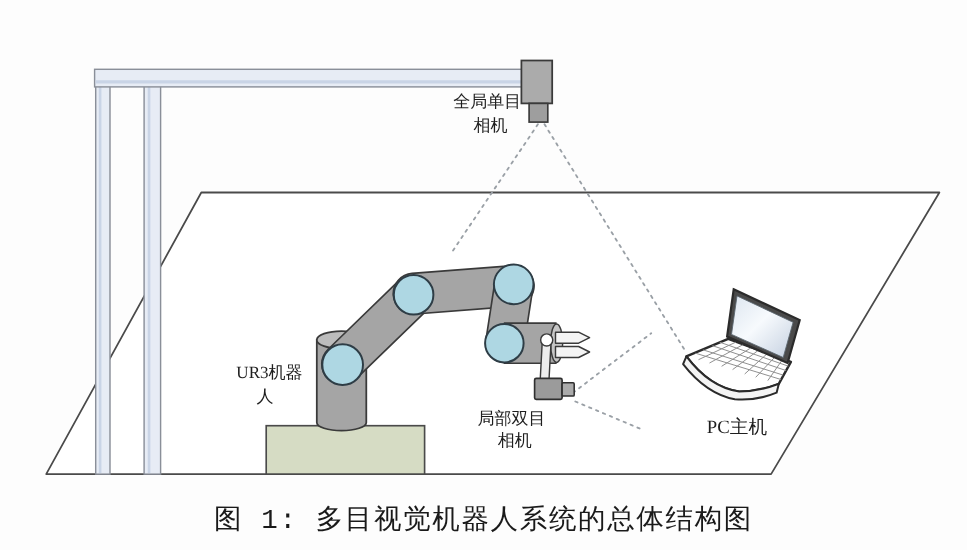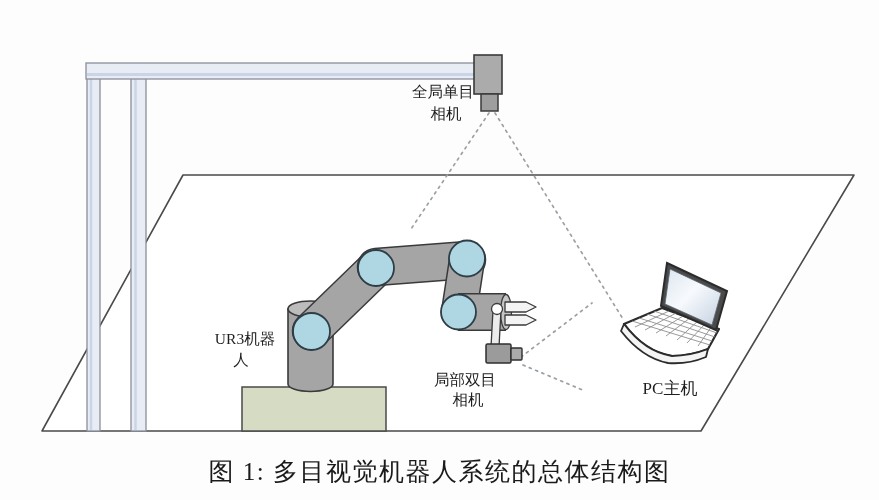--- a/index.html
+++ b/index.html
@@ -16,20 +16,21 @@
   }
   .lbl{font-size:15.5px;}
   .lbl-pc{font-size:17px;}
   #caption{
     position:absolute;
     left:0;top:455px;width:879px;
     text-align:center;
     font-size:25px;
     letter-spacing:1.5px;
     color:#1a1a1a;
+    font-family:Liberation Mono, monospace;
   }
 </style>
 </head>
 <body>
 
 <div id="canvas">
   <svg width="879" height="500" viewBox="0 0 879 500">
     <defs>
       <linearGradient id="scrGrad" x1="0" y1="0" x2="1" y2="1">
         <stop offset="0" stop-color="#dde6f0"></stop>

